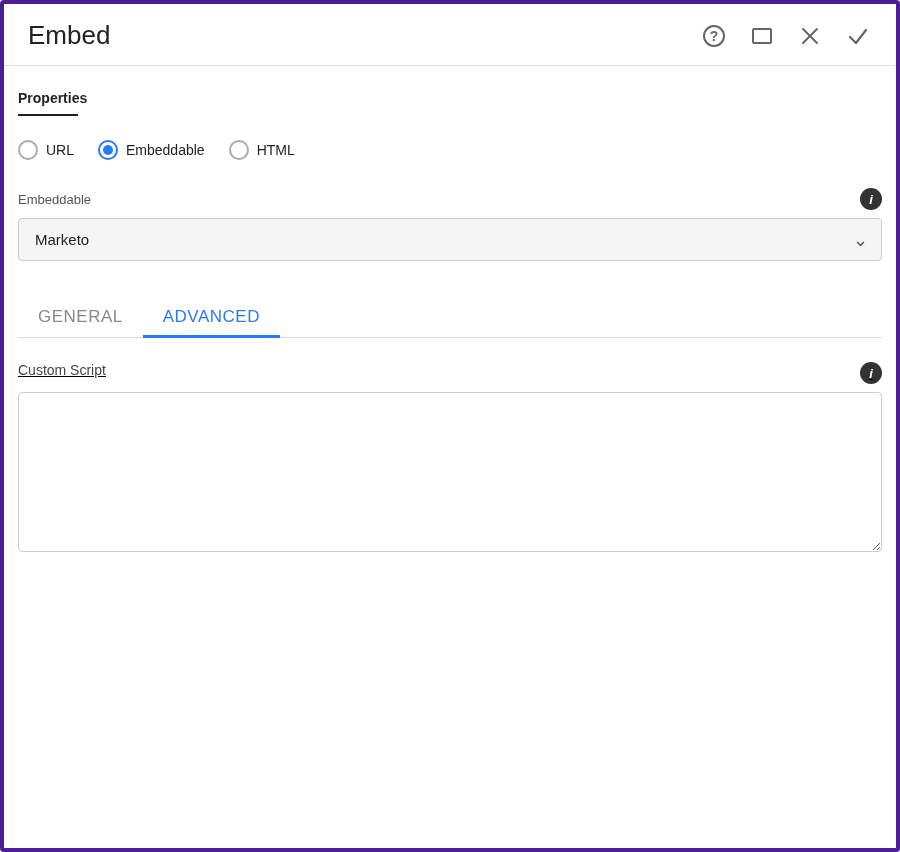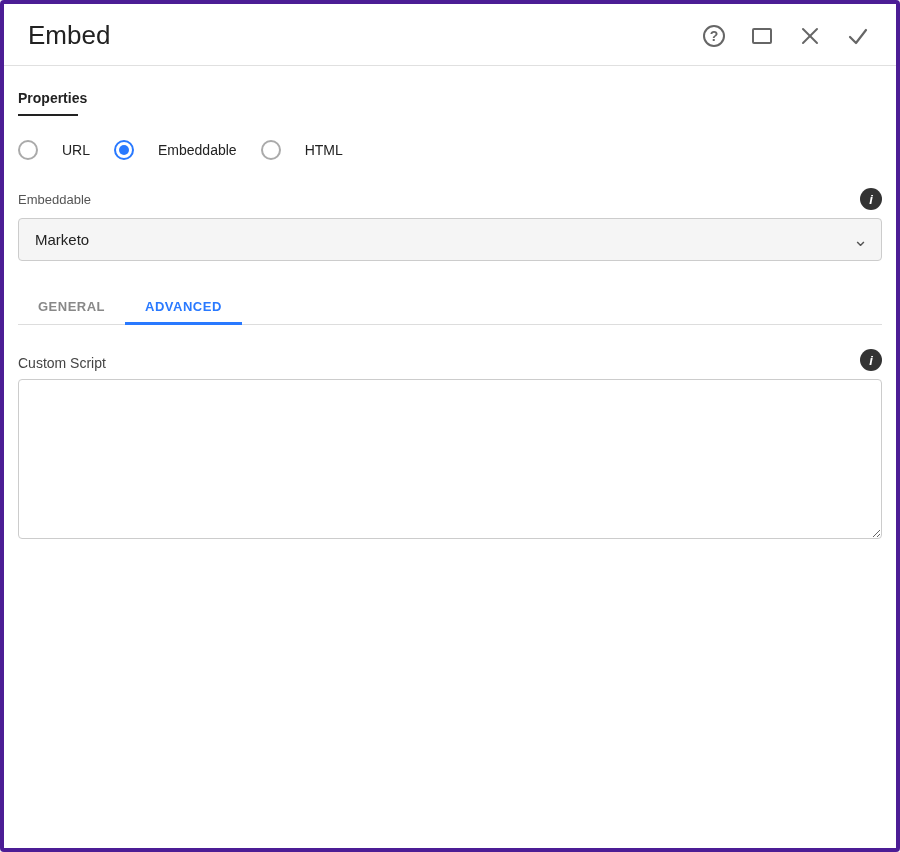--- a/index.html
+++ b/index.html
@@ -124,21 +124,20 @@
       content: '';
       width: 10px;
       height: 10px;
       border-radius: 50%;
       background: #2979ff;
     }
 
     .radio-text {
       font-size: 14px;
       color: #222;
-      margin-left: 16px;
     }
 
     
     .embeddable-row {
       display: flex;
       align-items: center;
       justify-content: space-between;
       margin-bottom: 8px;
     }
 
@@ -157,21 +156,21 @@
       align-items: center;
       justify-content: center;
       font-size: 13px;
       font-weight: bold;
       cursor: pointer;
       font-style: italic;
     }
 
     .dropdown-wrapper {
       position: relative;
-      margin-bottom: 28px;
+      margin-bottom: 36px;
     }
 
     .dropdown {
       width: 100%;
       padding: 12px 16px;
       border: 1px solid #ccc;
       border-radius: 4px;
       background: #f5f5f5;
       font-size: 15px;
       color: #222;
@@ -193,22 +192,22 @@
     
     .tabs {
       display: flex;
       gap: 0;
       border-bottom: 1px solid #ddd;
       margin-bottom: 24px;
     }
 
     .tab {
       padding: 10px 20px;
-      font-size: 13px;
-      font-weight: 700;
+      font-size: 17px;
+      font-weight: 400;
       letter-spacing: 0.5px;
       color: #888;
       cursor: pointer;
       position: relative;
       text-transform: uppercase;
     }
 
     .tab.active {
       color: #2979ff;
     }
@@ -219,23 +218,24 @@
       bottom: -1px;
       left: 0;
       right: 0;
       height: 3px;
       background: #2979ff;
     }
 
     
     .custom-script-row {
       display: flex;
-      align-items: flex-end;
+      align-items: flex-start;
       justify-content: space-between;
       margin-bottom: 8px;
+      text-decoration: underline;
     }
 
     .custom-script-label {
       font-size: 14px;
       color: #444;
     }
 
     .script-textarea {
       width: 100%;
       height: 160px;

